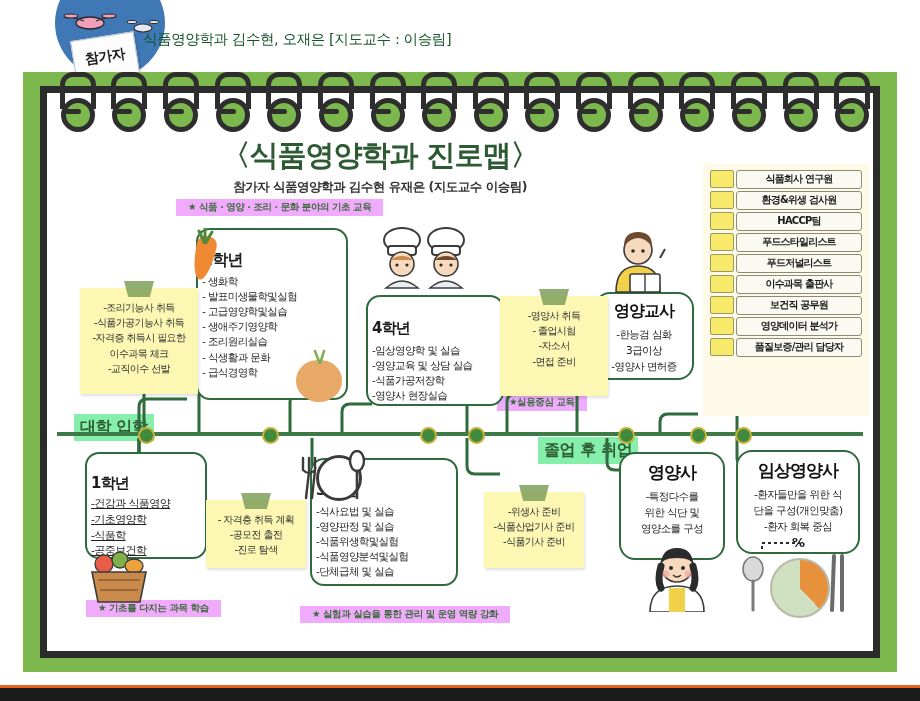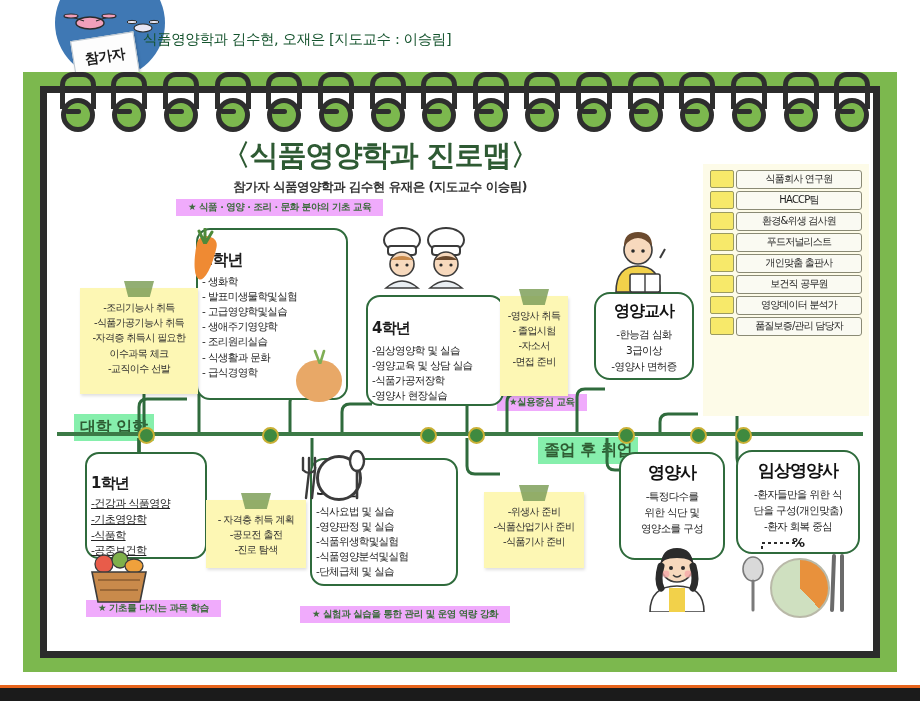--- a/index.html
+++ b/index.html
@@ -134,21 +134,21 @@
   }
   .sticky .st-item{
     display:block;font-size:10px;color:#2e2e2e;letter-spacing:-.6px;line-height:1.52;
   }
   .tape{
     position:absolute;left:50%;top:-7px;margin-left:-15px;
     width:30px;height:16px;background:#7fa05a;opacity:.85;
     clip-path:polygon(0 0,100% 0,86% 100%,14% 100%);
   }
   #sticky-cert{left:80px;top:288px;width:118px;height:106px;}
-  #sticky-nutri{left:500px;top:296px;width:68px;height:100px;}
+  #sticky-nutri{left:500px;top:296px;width:108px;height:100px;}
   #sticky-plan{left:206px;top:500px;width:100px;height:68px;}
   #sticky-exam{left:484px;top:492px;width:100px;height:76px;}
 
   
   #joblist{
     position:absolute;left:703px;top:164px;width:166px;height:252px;
     background:#fdfbe8;box-sizing:border-box;padding:6px 7px;
   }
   #joblist-title{
     text-align:center;font-size:14px;font-weight:bold;color:#2e5a33;
@@ -157,21 +157,21 @@
   .jobrow{
     position:relative;display:flex;align-items:center;margin-bottom:3px;height:18px;
   }
   .jobrow .bullet{
     width:22px;height:16px;background:#f7e96a;border:1px solid #9a9a60;
     border-radius:2px;flex:none;margin-right:2px;
   }
   .jobrow .jname{
     flex:1;height:17px;background:#fafaf2;border:1px solid #8a8a75;
     border-radius:3px;display:flex;align-items:center;justify-content:center;
-    font-size:10px;font-weight:normal;color:#1c1c1c;letter-spacing:-.8px;
+    font-size:10px;font-weight:bold;color:#1c1c1c;letter-spacing:-.8px;
   }
 
   
   #timeline{position:absolute;left:57px;top:432px;width:806px;height:4px;background:#3c7a46;}
   .node{
     position:absolute;width:13px;height:13px;border-radius:50%;
     background:#3f8a3f;border:2px solid #c9b035;top:427px;
   }
 
   
@@ -392,33 +392,37 @@
   <span class="st-item">-식품기사 준비</span>
 </div>
 
 <div id="joblist">
   <div class="jobrow">
     <div class="bullet"></div>
     <div class="jname">식품회사 연구원</div>
   </div>
   <div class="jobrow">
     <div class="bullet"></div>
+    <div class="jname">환경&amp;위생 검사원</div>
+  </div>
+  <div class="jobrow">
+    <div class="bullet"></div>
     <div class="jname">HACCP팀</div>
   </div>
   <div class="jobrow">
     <div class="bullet"></div>
-    <div class="jname">환경&amp;위생 검사원</div>
+    <div class="jname">푸드스타일리스트</div>
   </div>
   <div class="jobrow">
     <div class="bullet"></div>
     <div class="jname">푸드저널리스트</div>
   </div>
   <div class="jobrow">
     <div class="bullet"></div>
-    <div class="jname">개인맞춤 출판사</div>
+    <div class="jname">이수과목 출판사</div>
   </div>
   <div class="jobrow">
     <div class="bullet"></div>
     <div class="jname">보건직 공무원</div>
   </div>
   <div class="jobrow">
     <div class="bullet"></div>
     <div class="jname">영양데이터 분석가</div>
   </div>
   <div class="jobrow">

